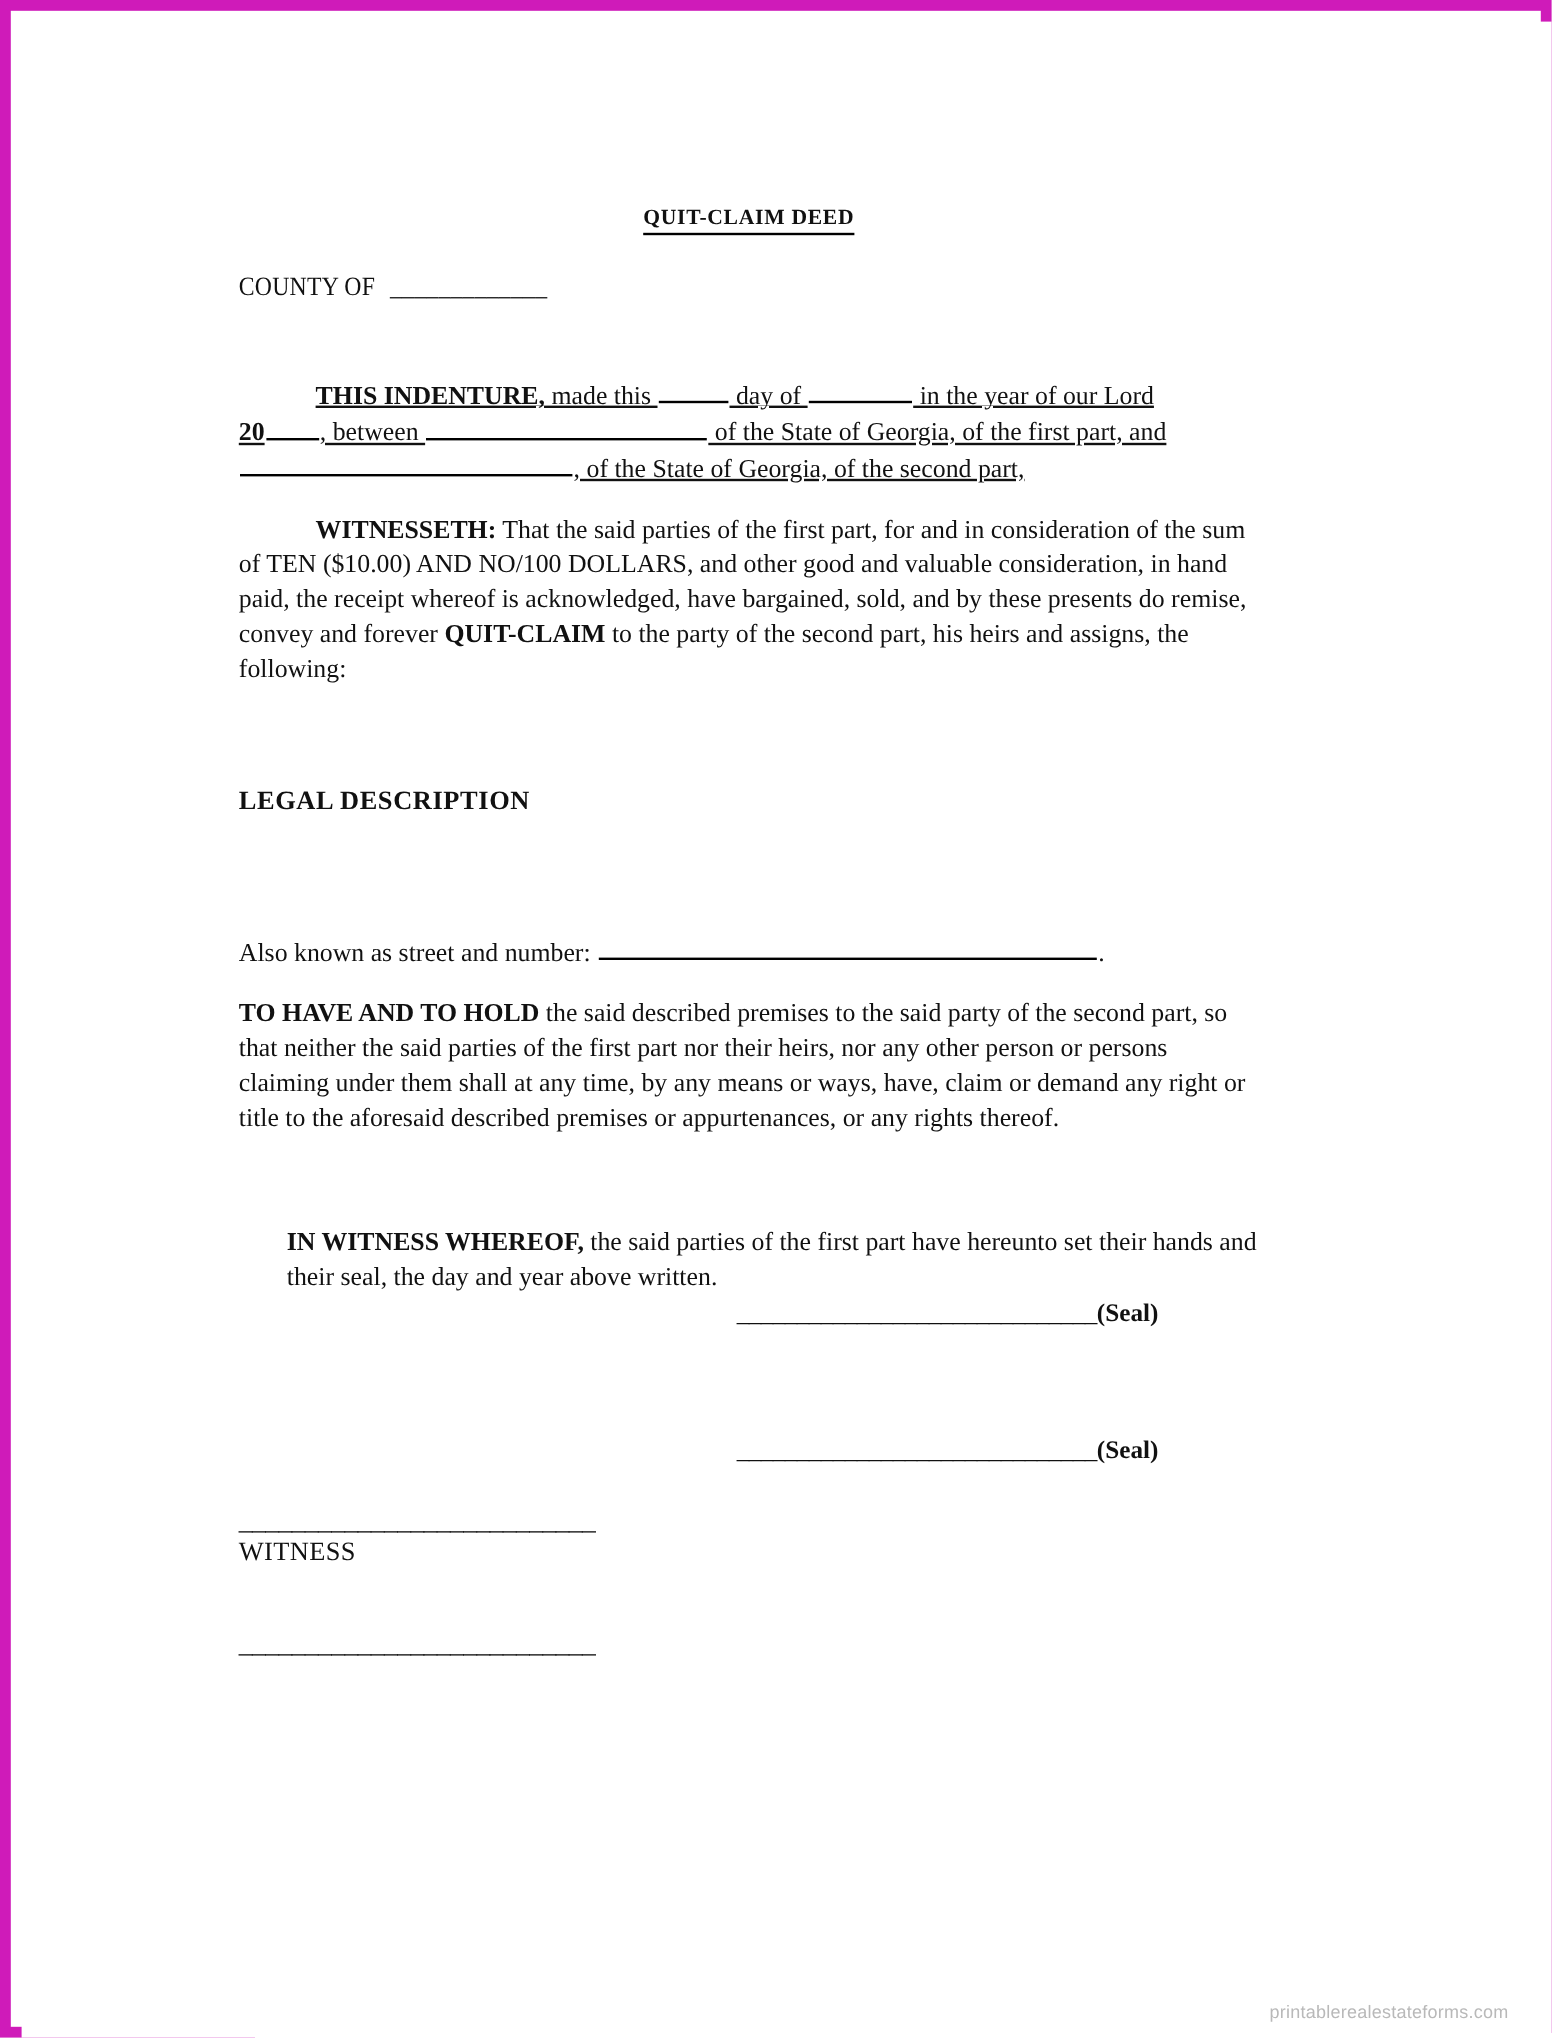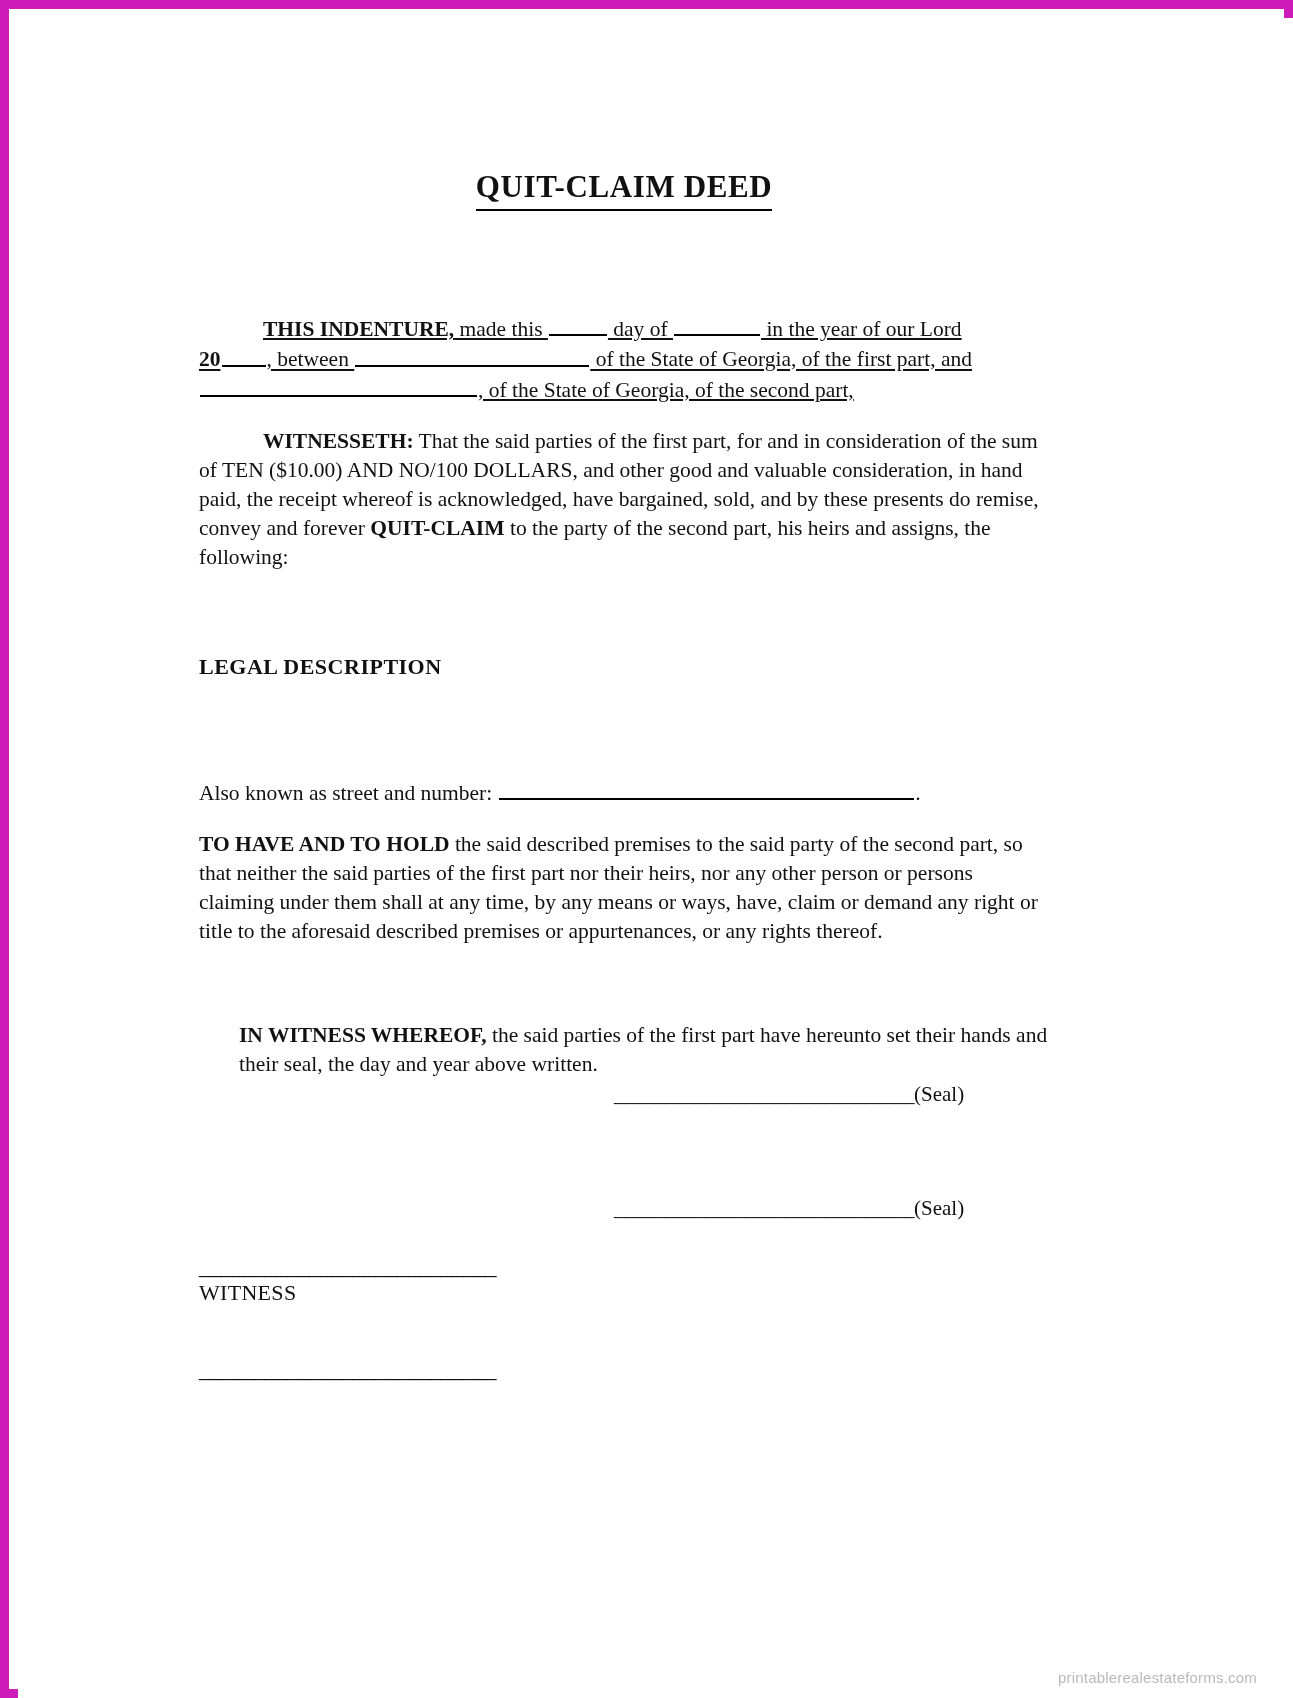--- a/index.html
+++ b/index.html
@@ -66,21 +66,21 @@
 
   .title-wrap {
     position: absolute;
     top: 136px;
     left: 0;
     width: 850px;
     text-align: center;
   }
   .title {
     font-weight: bold;
-    font-size: 31px;
+    font-size: 18px;
     letter-spacing: 0.6px;
     border-bottom: 2.3px solid #000;
     padding-bottom: 1px;
     display: inline-block;
   }
 
   .state-block {
     position: absolute;
     top: 193px;
     left: 0;
@@ -130,21 +130,21 @@
   .sig-row {
     position: absolute;
     left: 415px;
     width: 440px;
     font-size: 21px;
     white-space: nowrap;
     letter-spacing: -0.5px;
   }
   #sig1 { top: 1050px; }
   #sig2 { top: 1164px; }
-  .seal-label { letter-spacing: 0; }
+  .seal-label { letter-spacing: 0; font-weight: bold; }
 
   .witness-block {
     position: absolute;
     left: 0;
     width: 500px;
     font-size: 23px;
     letter-spacing: -0.5px;
     white-space: nowrap;
   }
   #witness-line { top: 1222px; }
@@ -174,20 +174,23 @@
   <div id="inner-gap">
 
     <div id="page">
       <div class="doc">
 
         <div class="title-wrap">
           <span class="title">QUIT-CLAIM DEED</span>
         </div>
 
         <div class="state-block">
+          <div>
+            <span class="cond">COUNTY OF</span><span class="cond">_____________</span>
+          </div>
         </div>
 
         <div class="para" id="p-indenture">
           <span class="indent"></span><b>THIS INDENTURE,</b><span> made this </span><span class="ul" style="width:58px"></span><span> day of </span><span class="ul" style="width:86px"></span><span> in the year of our Lord </span><br><b>20</b><span class="ul" style="width:44px"></span><span>, between </span><span class="ul" style="width:234px"></span><span> of the State of Georgia, of the first part, and </span><br><span class="ul" style="width:277px"></span><span>, of the State of Georgia, of the second part,</span>
         </div>
 
         <div class="para" id="p-witnesseth">
           <span class="indent"></span><b>WITNESSETH:</b><span> That the said parties of the first part, for and in consideration of the sum of TEN ($10.00) AND NO/100 DOLLARS, and other good and valuable consideration, in hand paid, the receipt whereof is acknowledged, have bargained, sold, and by these presents do remise, convey and forever </span><b>QUIT-CLAIM</b><span> to the party of the second part, his heirs and assigns, the following:</span>
         </div>
 

